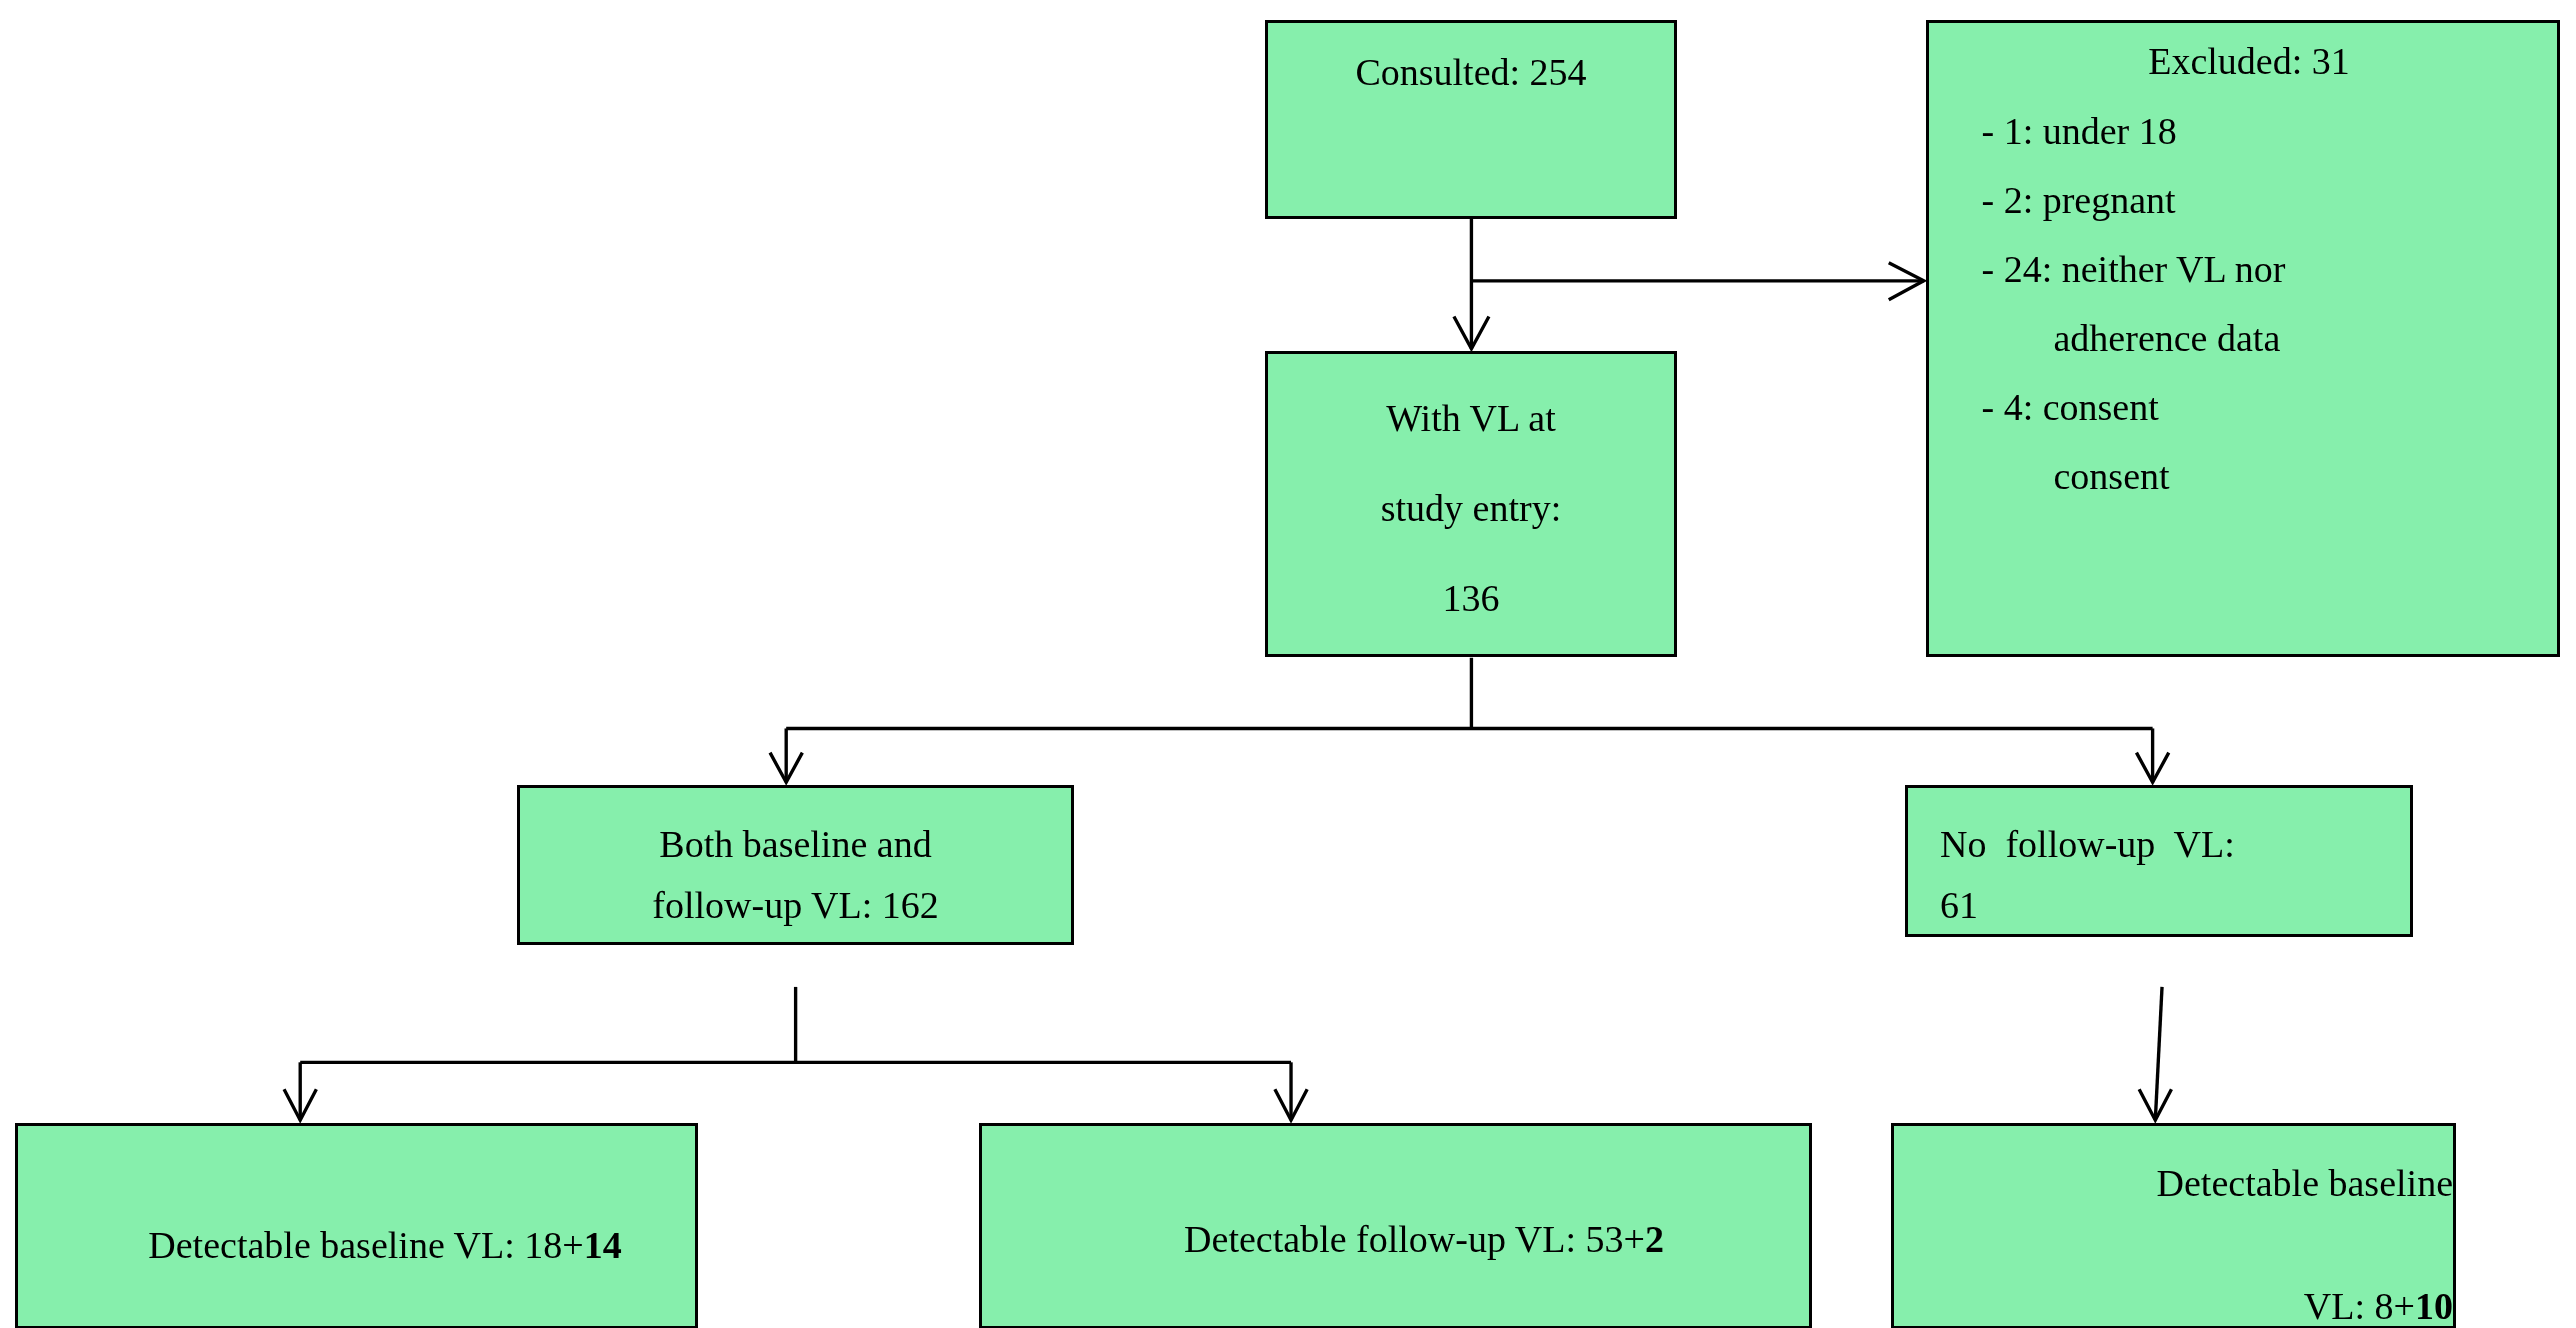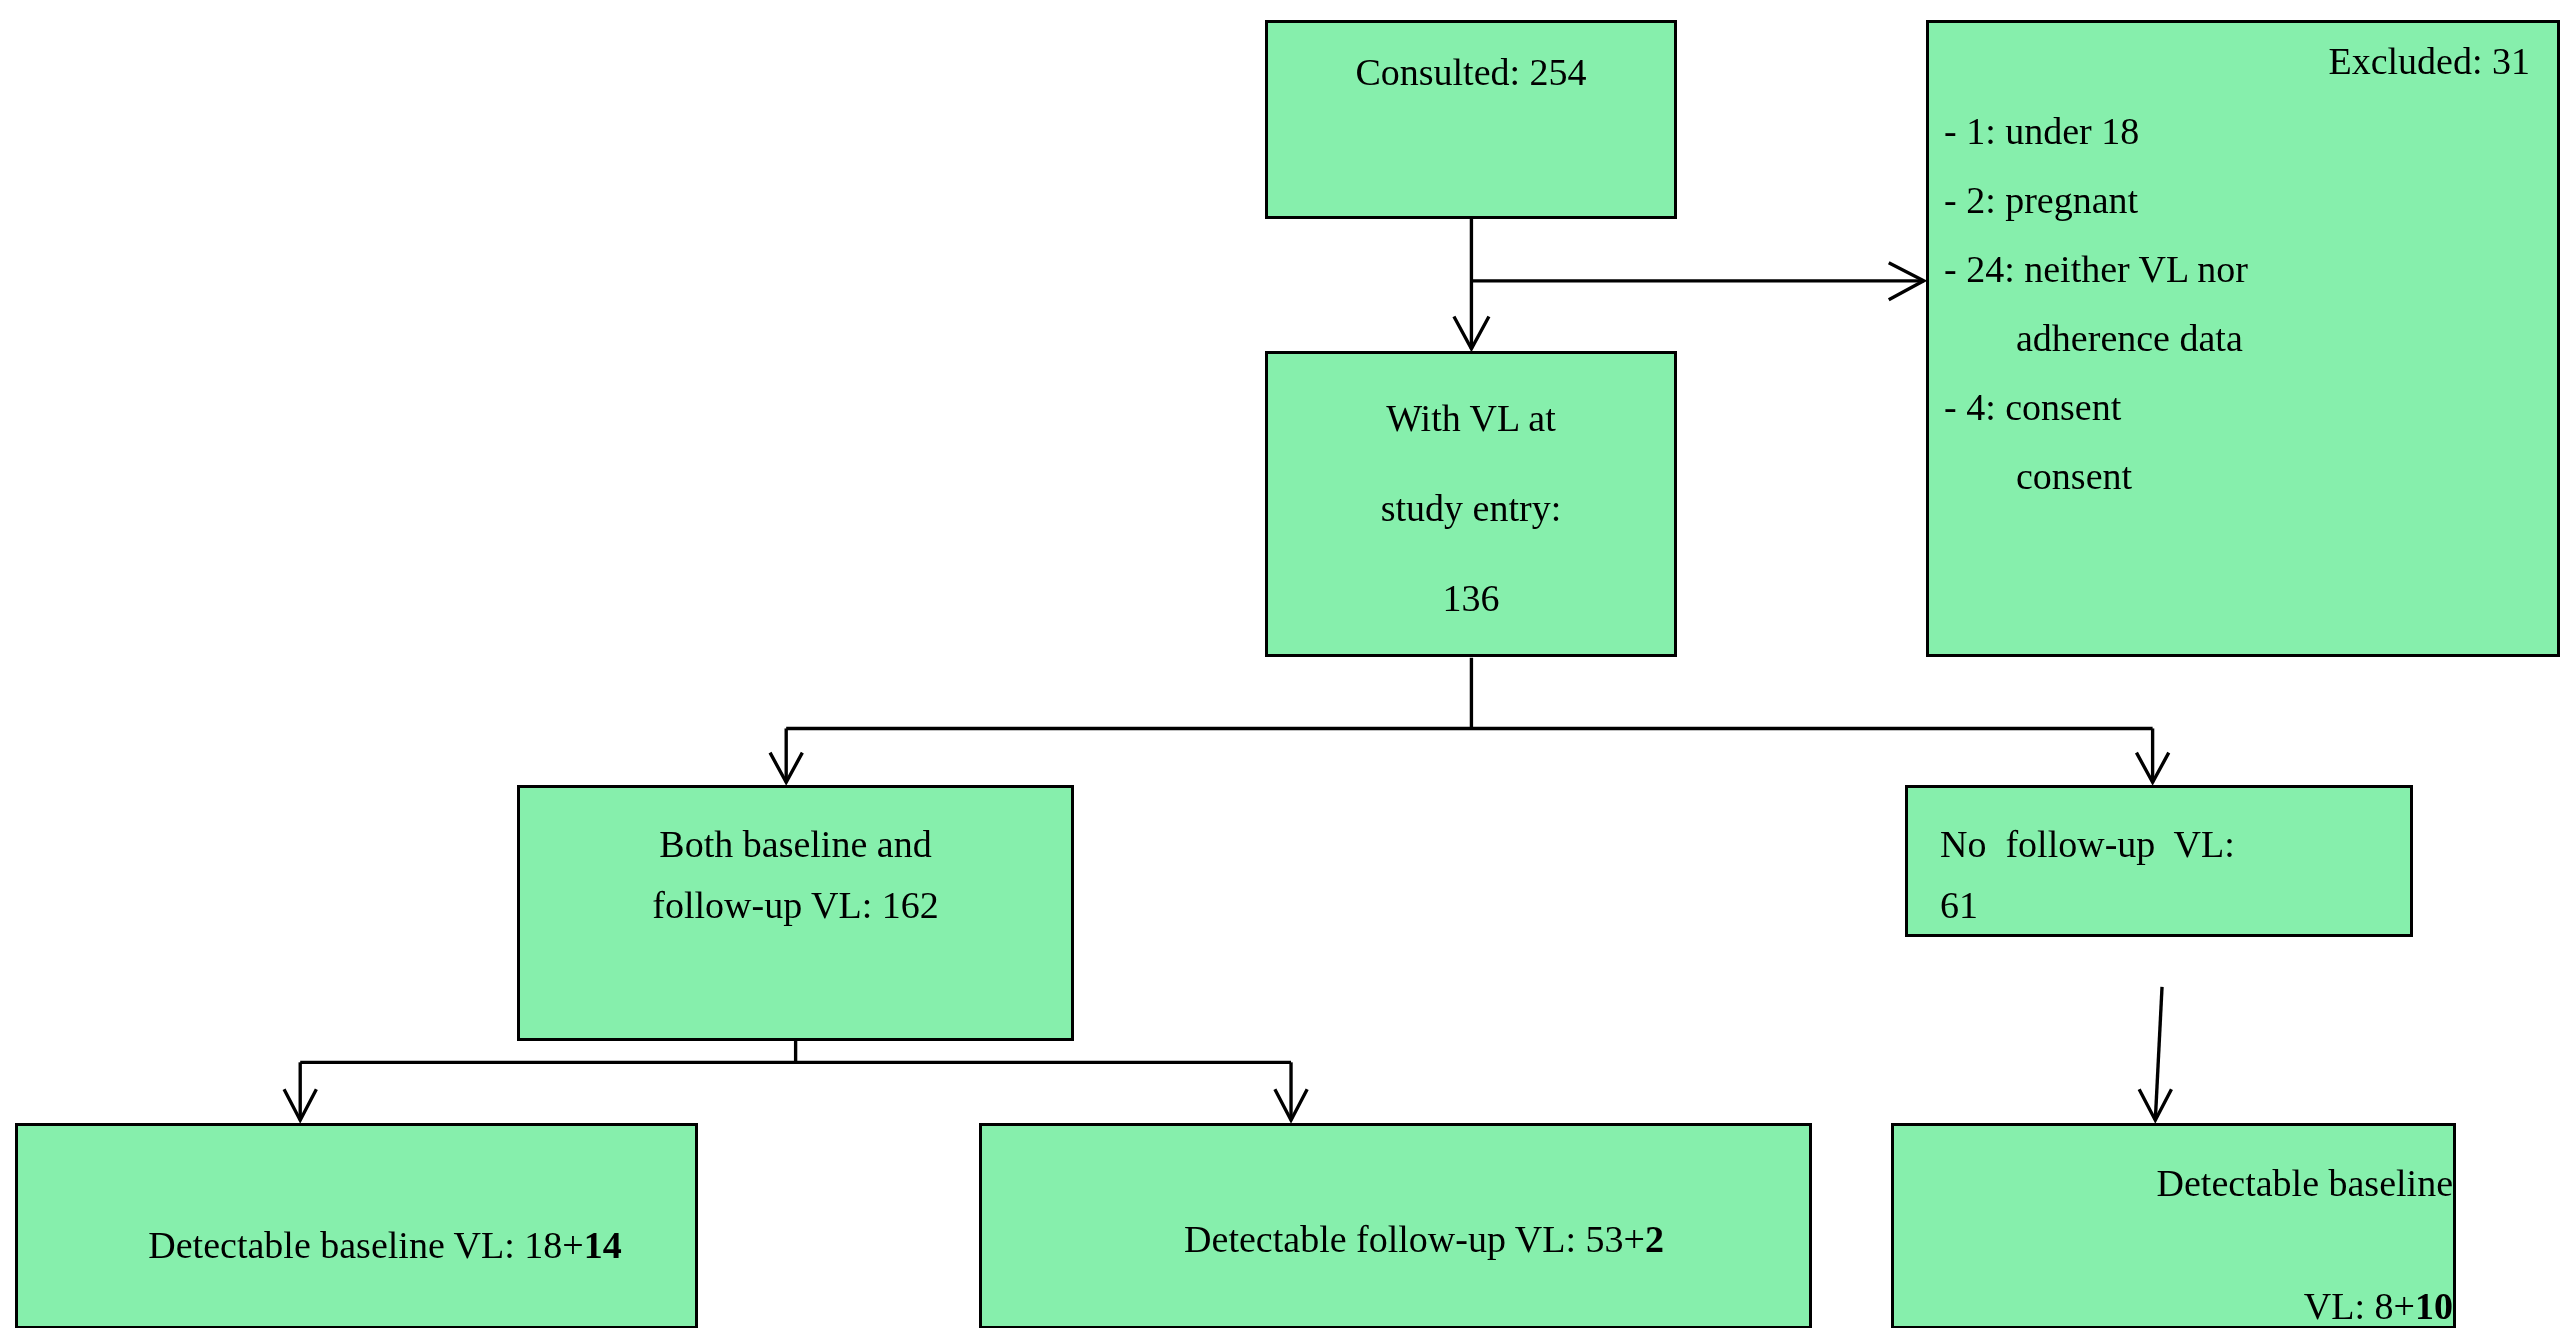--- a/index.html
+++ b/index.html
@@ -49,21 +49,21 @@
     justify-content: flex-start;
     padding-top: 19px;
   }
   
   #node-excluded {
     left: 1926px;
     top: 20px;
     width: 634px;
     height: 637px;
     padding: 19px 27px 0 39px;
-    align-items: flex-end;
+    align-items: center;
   }
   #node-excluded .excl-head {
     font-size: 38px;
     line-height: 1.0;
     margin-bottom: 32px;
   }
   .excl-item {
     font-size: 38px;
     line-height: 1.0;
     margin-bottom: 31px;
@@ -90,21 +90,21 @@
   }
   #node-withvl .node-text {
     text-align: center;
     line-height: 1.63;
   }
   
   #node-both {
     left: 517px;
     top: 785px;
     width: 557px;
-    height: 256px;
+    height: 160px;
     align-items: center;
     justify-content: flex-start;
     padding-top: 25.6px;
   }
   #node-both .node-text {
     text-align: center;
     line-height: 1.62;
   }
   
   #node-nofollow {

